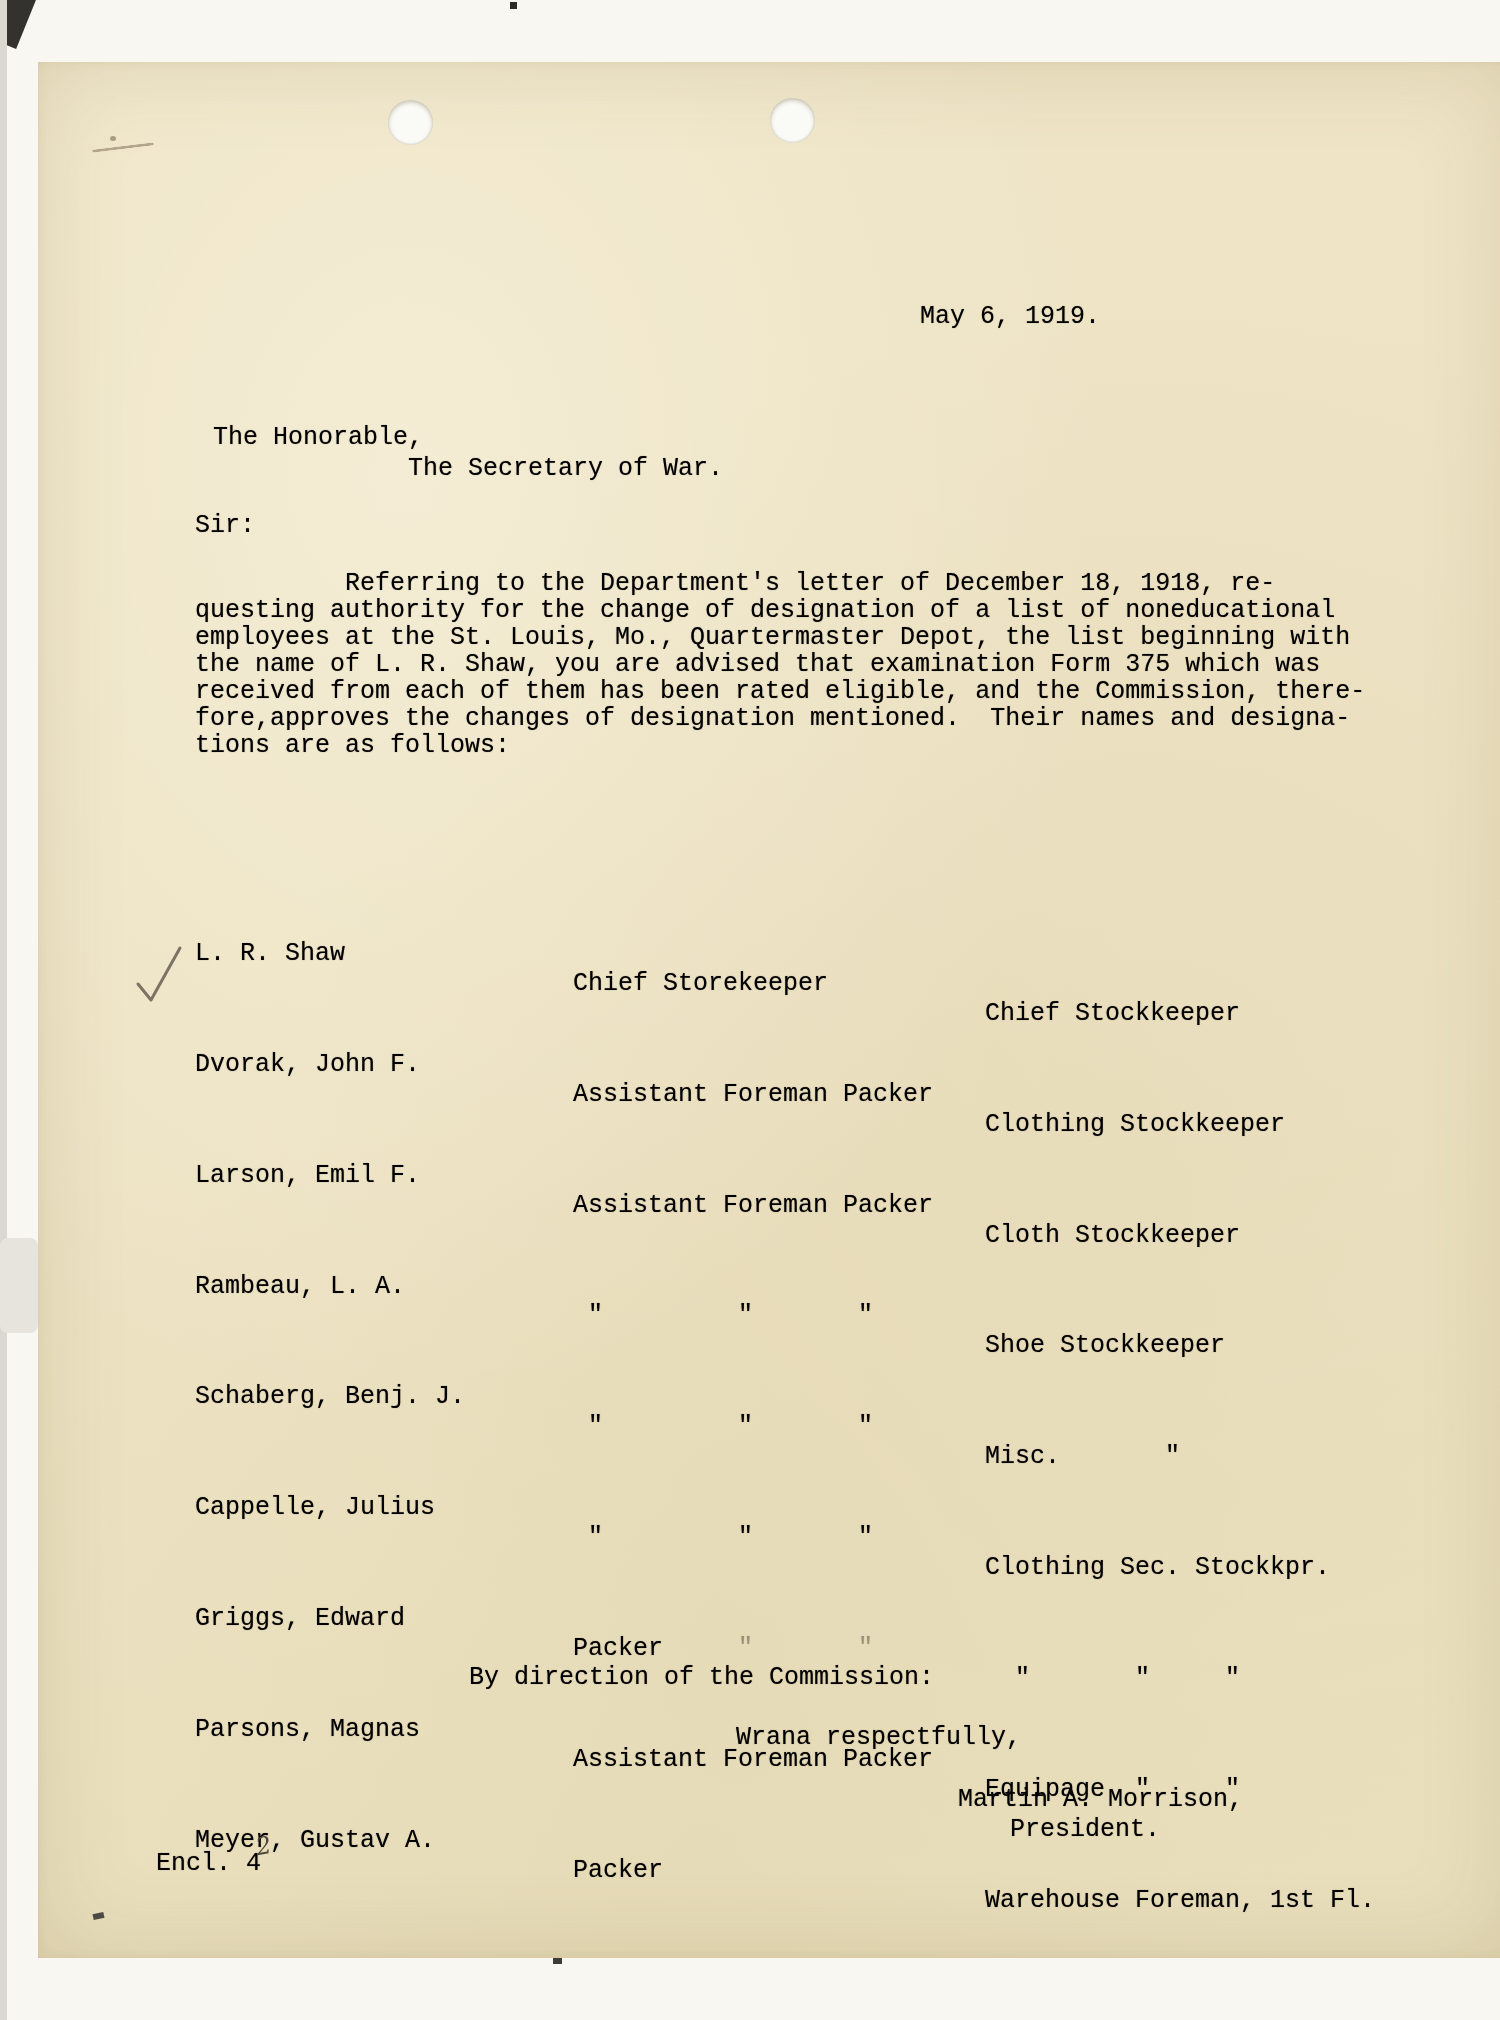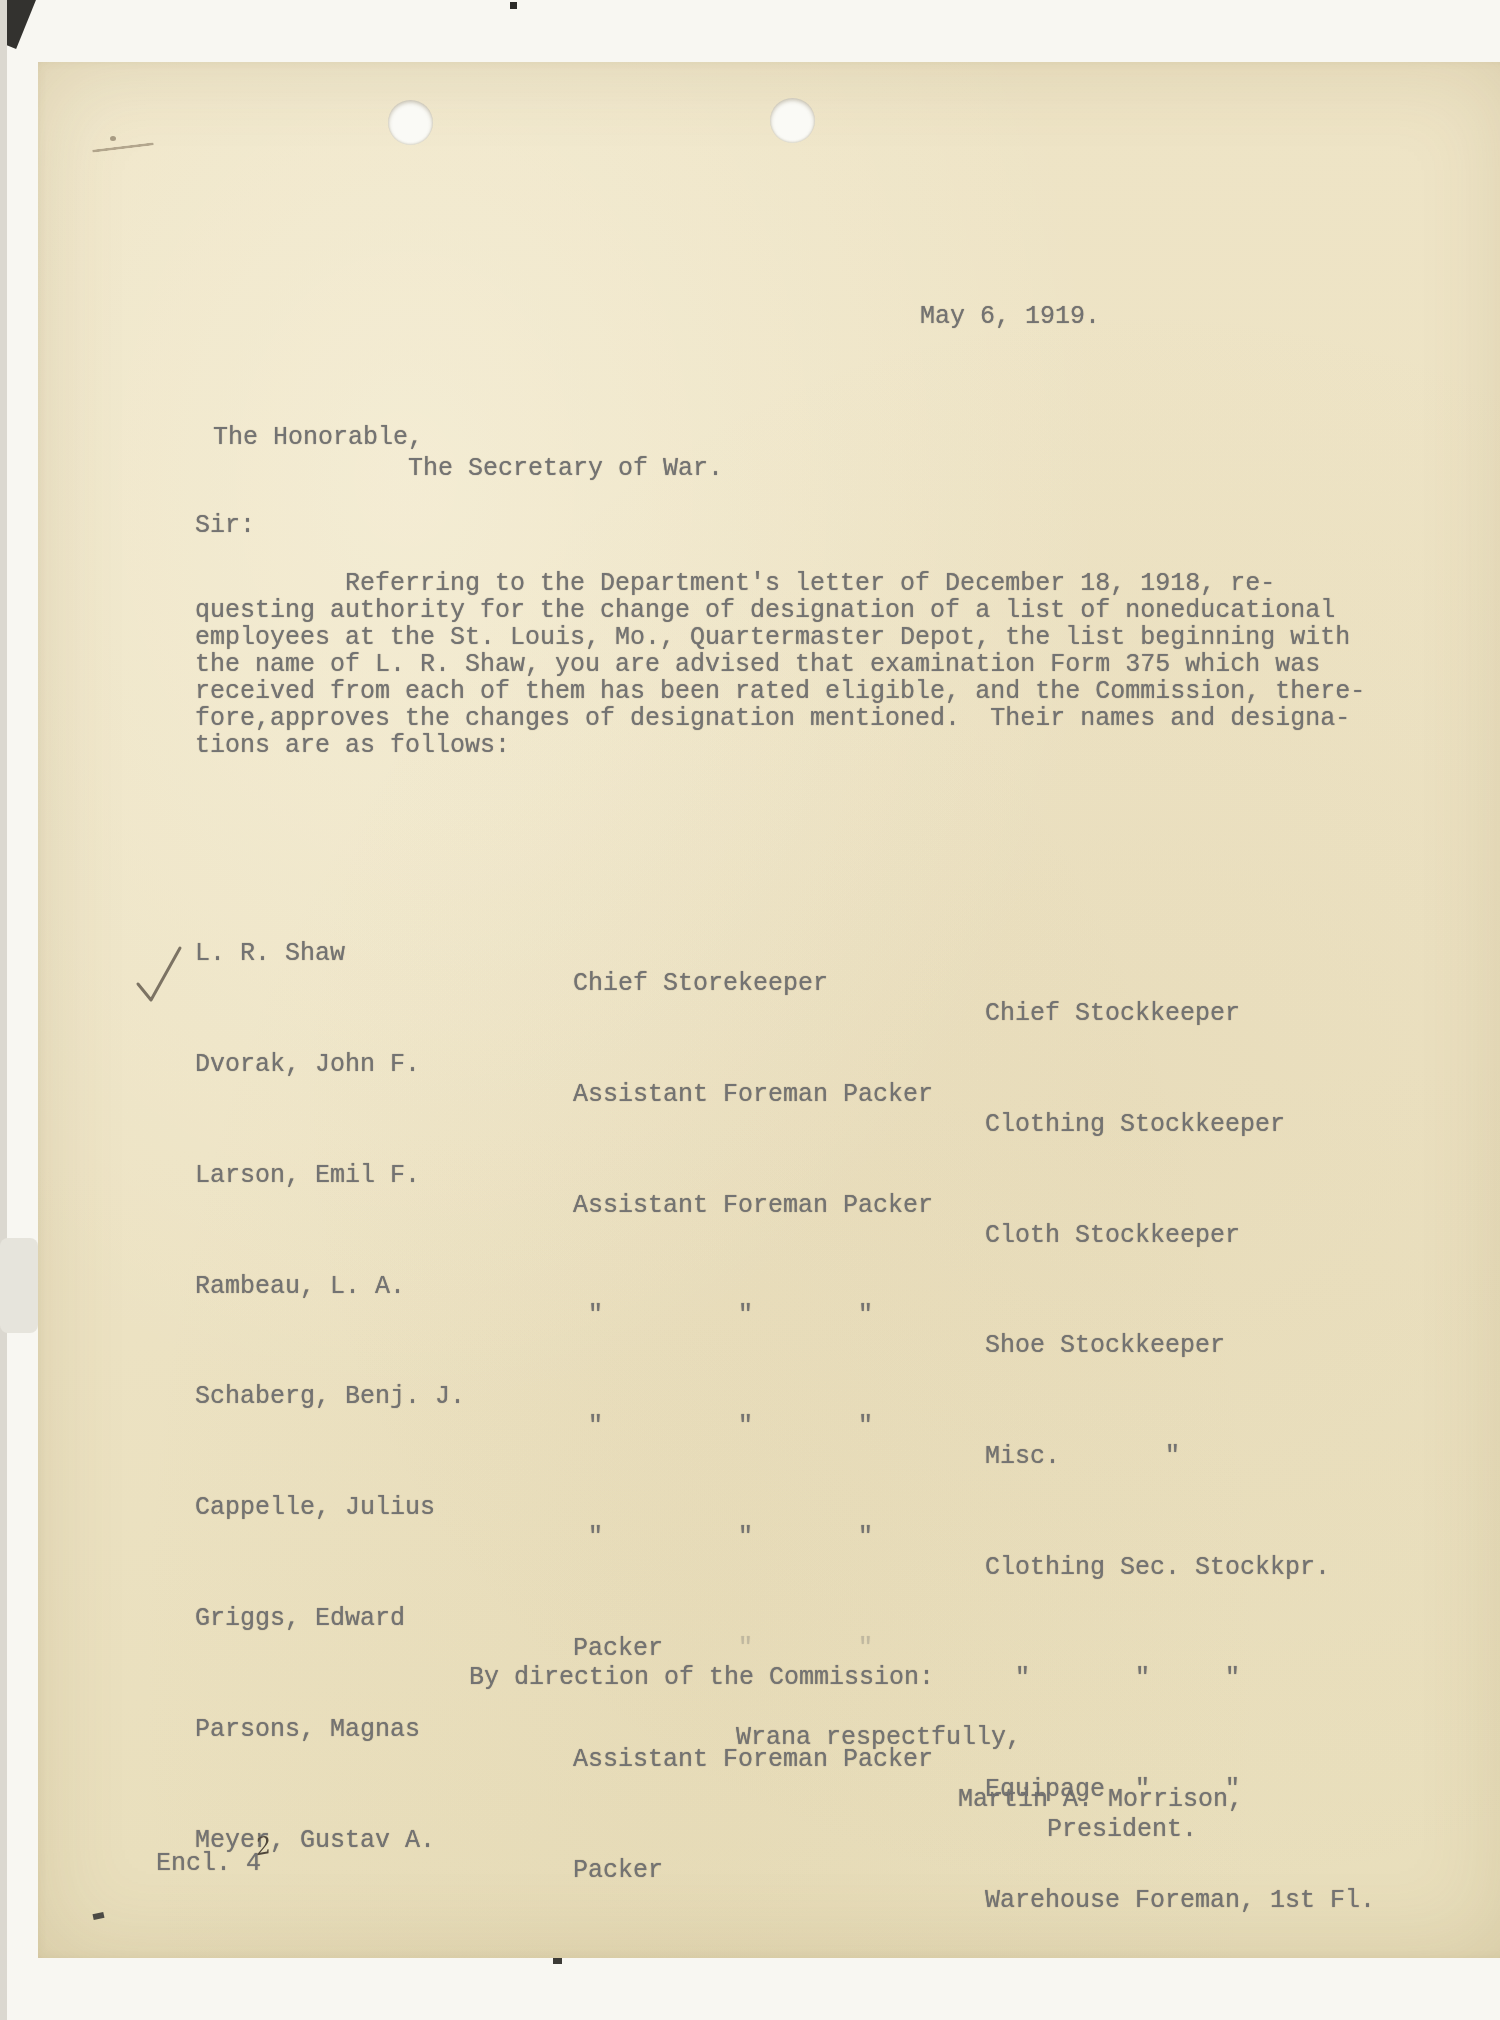--- a/index.html
+++ b/index.html
@@ -23,21 +23,21 @@
   }
 
   .hole {
     position:absolute; width:45px; height:45px; border-radius:50%;
     background:#fafaf6;
     box-shadow: inset 0 2px 4px rgba(95,78,40,.35), inset 0 -1px 2px rgba(95,78,40,.15);
   }
 
   .ink {
     position:absolute;
-    color:#737373;
+    color:#000000;
     font-size:25px;
     line-height:27px;
     white-space:pre;
     text-shadow:0 0 1px rgba(47,36,24,.55);
   }
   .uline { text-decoration:underline; text-underline-offset:5px; text-decoration-thickness:2px; }
 
   .para { position:absolute; left:195px; top:570px; }
   .para .bline { white-space:pre; }
 
@@ -210,18 +210,18 @@
   
 </div>
 
   <svg class="checkmark pencil" width="70" height="70" viewBox="0 0 70 70">
     <polyline points="20,46 33,62 62,10" fill="none" stroke="#5f564a" stroke-width="3" stroke-linecap="round" stroke-linejoin="round" opacity="0.8"></polyline>
   </svg>
 
   <div class="ink" style="left:469px; top:1664px;">By direction of the Commission:</div>
   <div class="ink" style="left:736px; top:1724px;">Wrana respectfully,</div>
   <div class="ink" style="left:958px; top:1786px;">Martin A. Morrison,</div>
-  <div class="ink" style="left:1010px; top:1816px;margin-left:37px;">President.</div>
+  <div class="ink" style="left:1010px; top:1816px;">President.</div>
 
   <div class="ink" style="left:156px; top:1850px;">Encl. 4</div>
   <div class="superscript-2">2</div>
 
 </div>
 
 </body></html>

